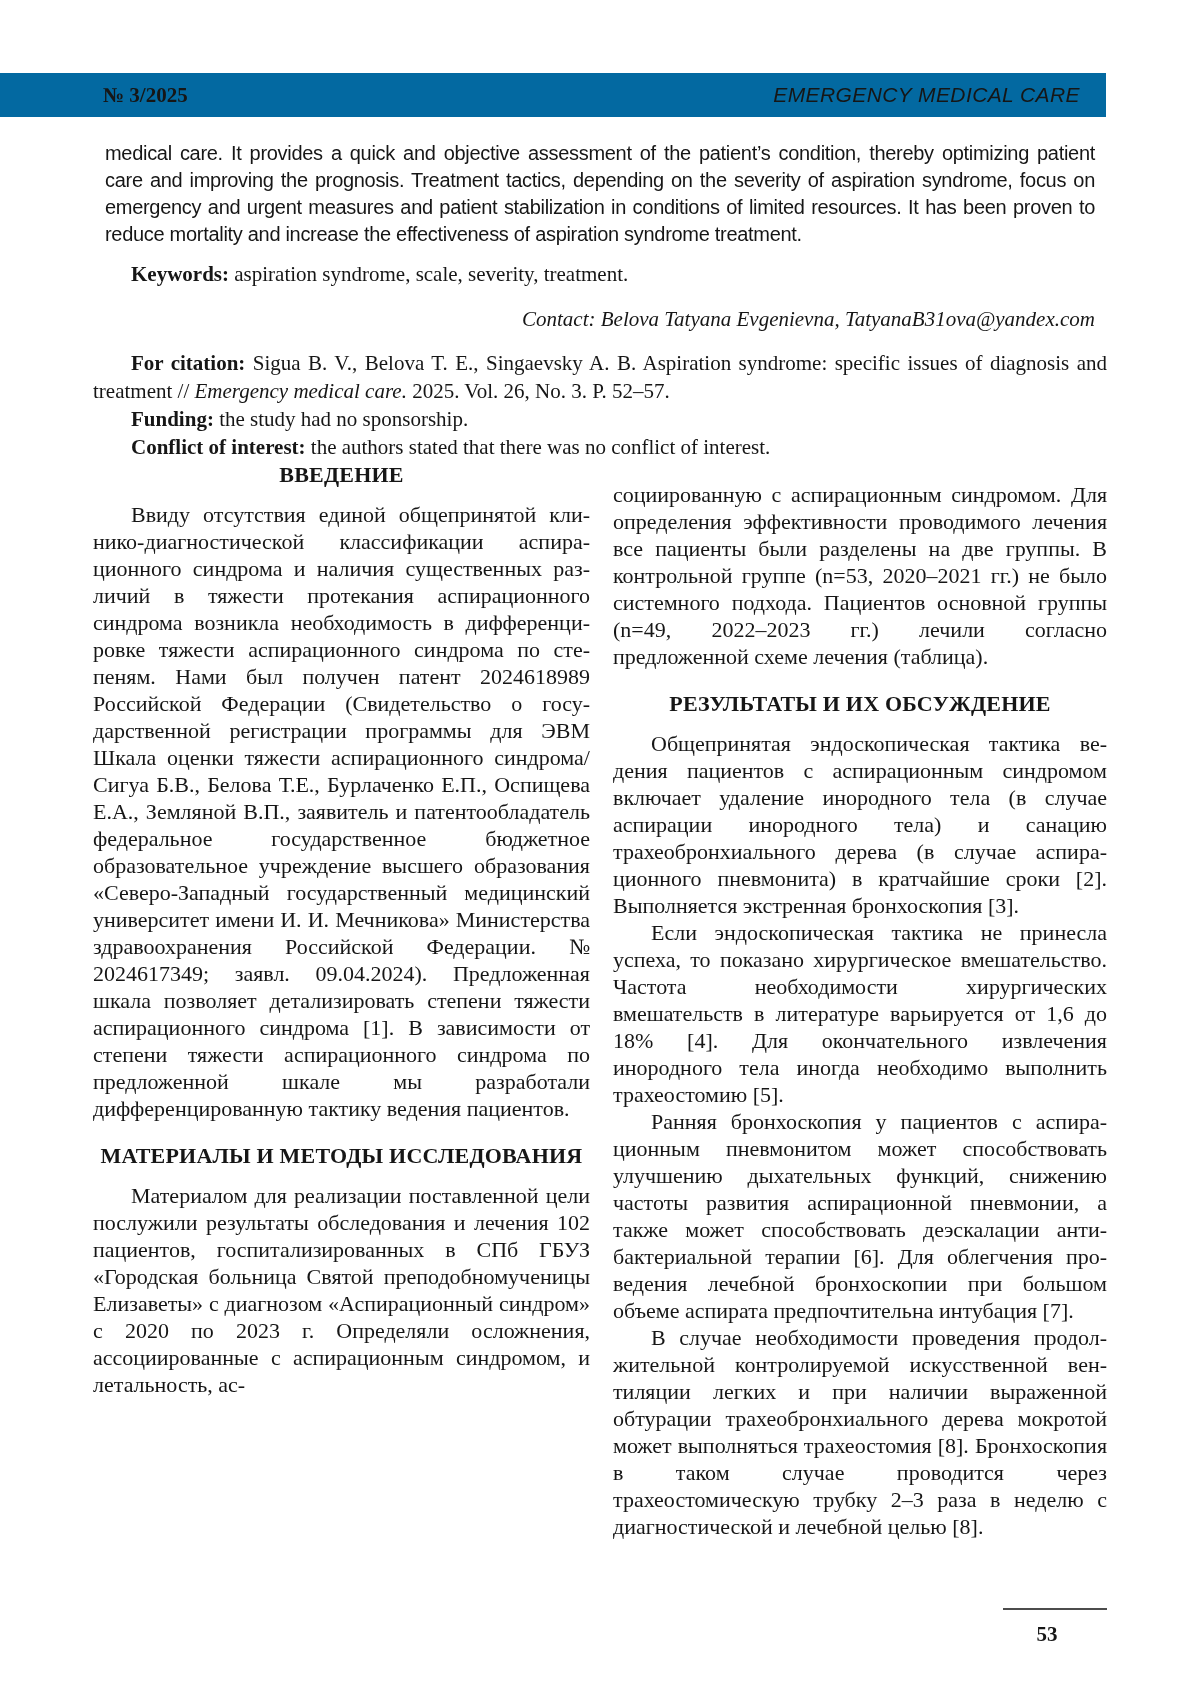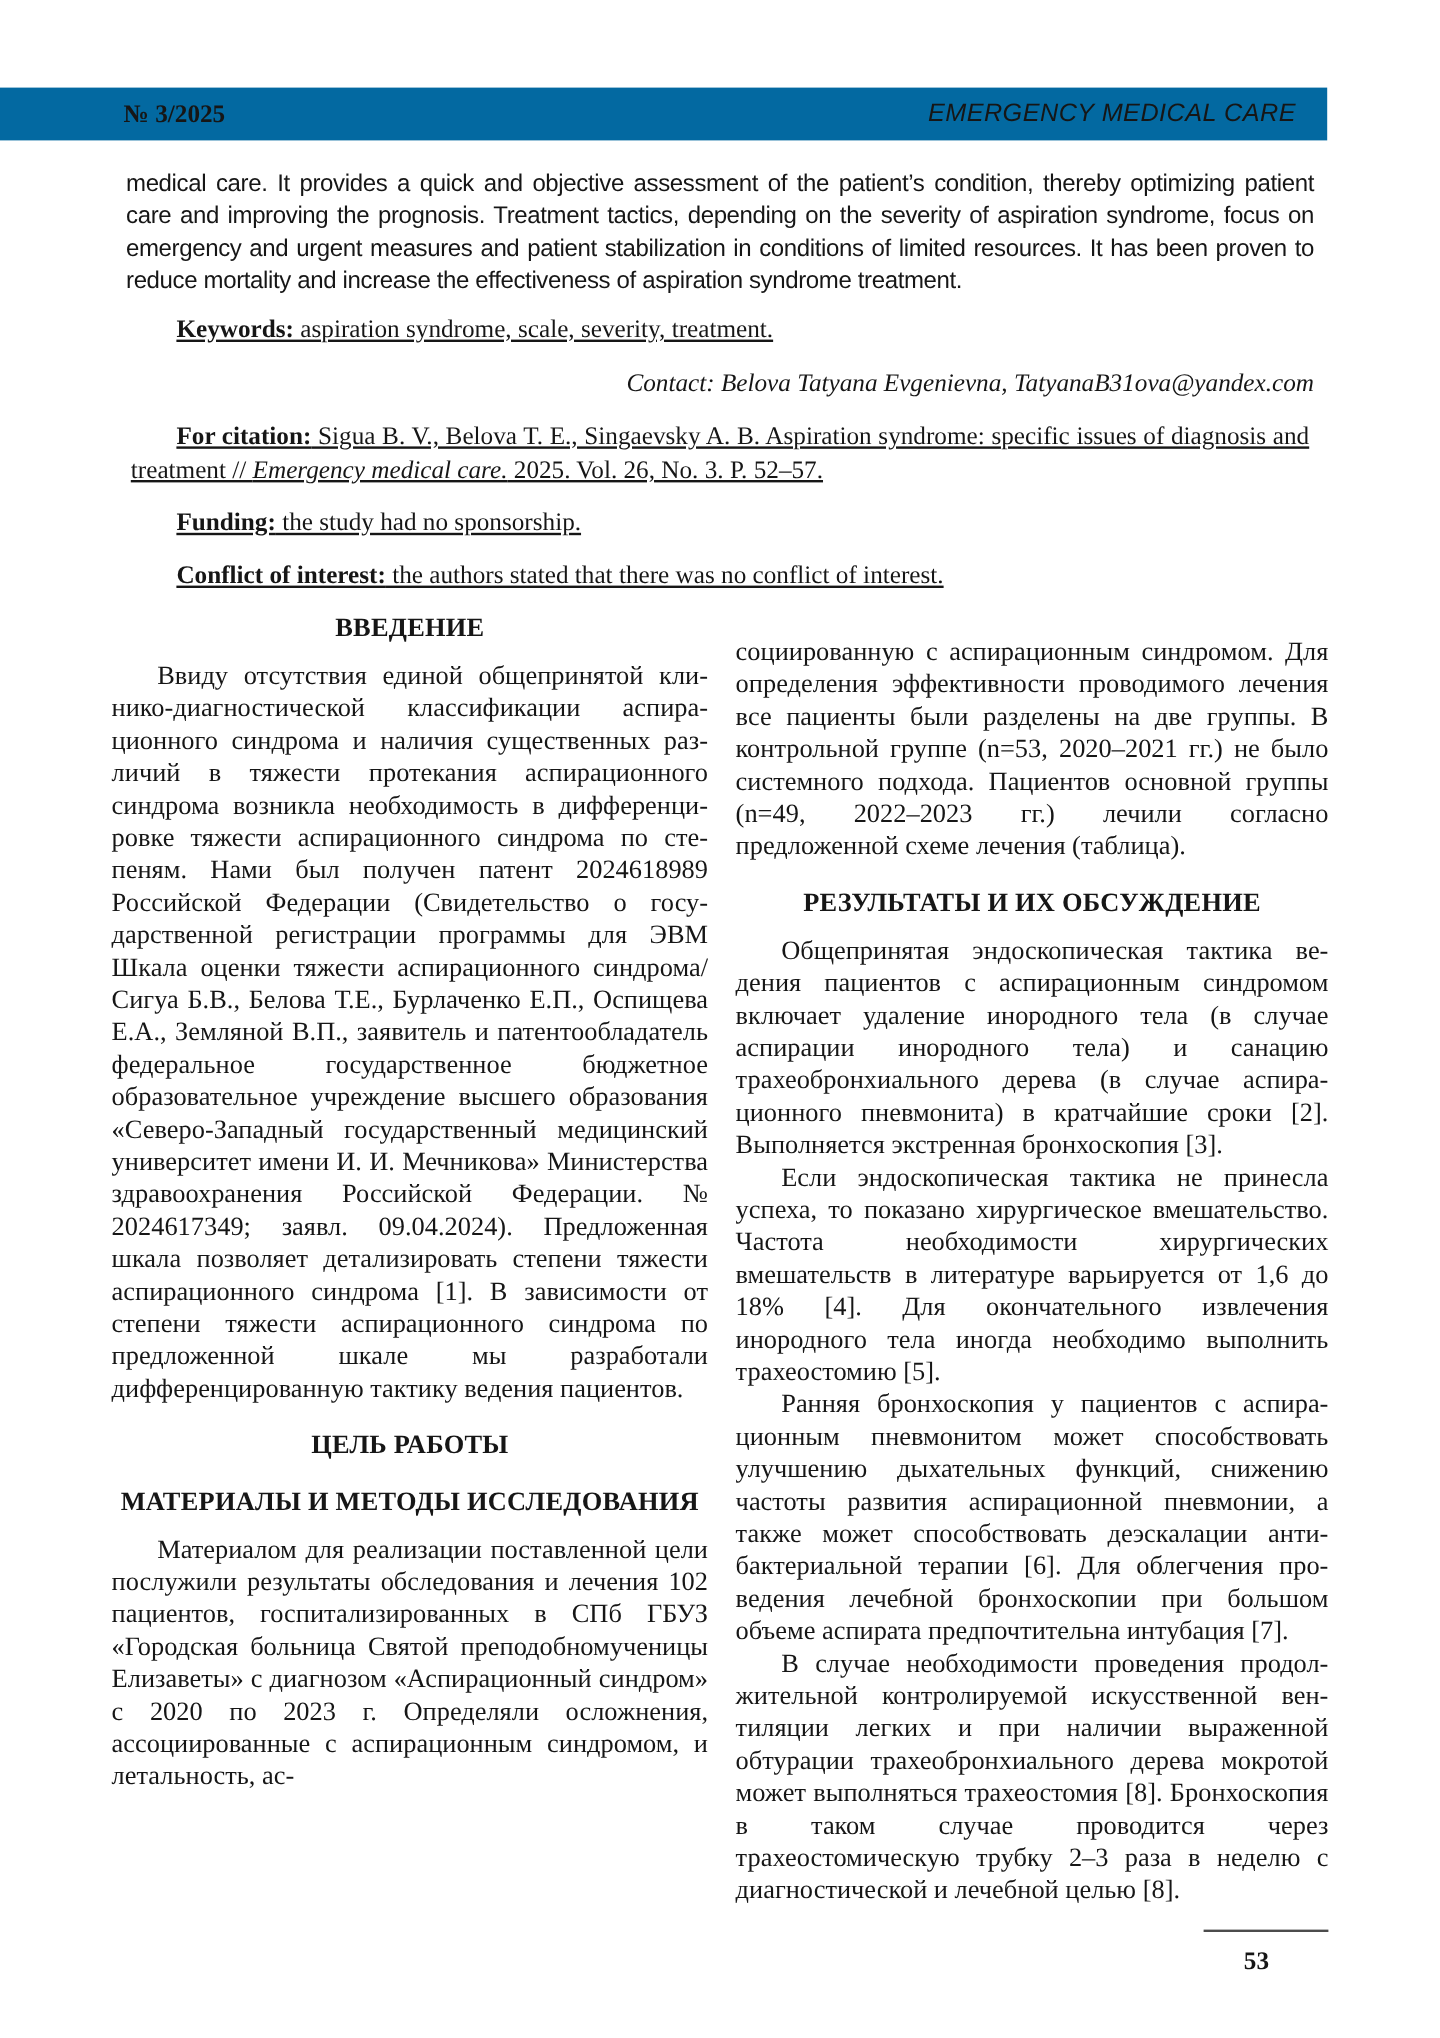--- a/index.html
+++ b/index.html
@@ -56,23 +56,22 @@
     line-height: 27px;
     letter-spacing: -0.3px;
     text-align: justify;
     margin: 12px;
     hyphens: manual;
   }
   .meta {
     font-size: 21px;
     line-height: 28px;
     text-align: justify;
-    margin: 16px;
+    margin: 0;
     hyphens: manual;
-    text-decoration: underline;
   }
   .indent { text-indent: 38px; }
   .keywords { margin-top: 3px; }
   .contact {
     text-align: right;
     font-style: italic;
     font-size: 21px;
     line-height: 28px;
     margin: 17px 12px 16px 0;
   }
@@ -142,21 +141,20 @@
 
     <p class="meta indent"><b>Funding:</b><span> the study had no sponsorship.</span></p>
 
     <p class="meta indent"><b>Conflict of interest:</b><span> the authors stated that there was no conflict of interest.</span></p>
 
     <div class="columns">
 
       <div class="col col-left">
         <h3 class="first">ВВЕДЕНИЕ</h3>
         <p class="indent">Ввиду отсутствия единой общепринятой кли­нико-диагностической классификации аспира­ционного синдрома и наличия существенных раз­личий в тяжести протекания аспирационного синдрома возникла необходимость в дифференци­ровке тяжести аспирационного синдрома по сте­пеням. Нами был получен патент 2024618989 Российской Федерации (Свидетельство о госу­дарственной регистрации программы для ЭВМ Шкала оценки тяжести аспирационного синдро­ма/Сигуа Б.В., Белова Т.Е., Бурлаченко Е.П., Оспищева Е.А., Земляной В.П., заявитель и па­тентообладатель федеральное государствен­ное бюджетное образовательное учрежде­ние высшего образования «Северо-Западный государственный медицинский университет име­ни И. И. Мечникова» Министерства здравоохра­нения Российской Федерации. № 2024617349; заявл. 09.04.2024). Предложенная шкала позво­ляет детализировать степени тяжести аспираци­онного синдрома [1]. В зависимости от степени тяжести аспирационного синдрома по предложен­ной шкале мы разработали дифференцированную тактику ведения пациентов.</p>
-        <h3>ЦЕЛЬ РАБОТЫ</h3>
         <h3>МАТЕРИАЛЫ И МЕТОДЫ ИССЛЕДОВАНИЯ</h3>
         <p class="indent">Материалом для реализации поставлен­ной цели послужили результаты обследования и лечения 102 пациентов, госпитализирован­ных в СПб ГБУЗ «Городская больница Святой преподобномученицы Елизаветы» с диагнозом «Аспирационный синдром» с 2020 по 2023 г. Определяли осложнения, ассоциированные с аспирационным синдромом, и летальность, ас-</p>
       </div>
 
       <div class="col col-right">
         <p>социированную с аспирационным синдромом. Для определения эффективности проводимого ле­чения все пациенты были разделены на две груп­пы. В контрольной группе (n=53, 2020–2021 гг.) не было системного подхода. Пациентов основ­ной группы (n=49, 2022–2023 гг.) лечили соглас­но предложенной схеме лечения (таблица).</p>
         <h3>РЕЗУЛЬТАТЫ И ИХ ОБСУЖДЕНИЕ</h3>
         <p class="indent">Общепринятая эндоскопическая тактика ве­дения пациентов с аспирационным синдро­мом включает удаление инородного тела (в слу­чае аспирации инородного тела) и санацию трахеобронхиального дерева (в случае аспира­ционного пневмонита) в кратчайшие сроки [2]. Выполняется экстренная бронхоскопия [3].</p>
         <p class="indent">Если эндоскопическая тактика не принес­ла успеха, то показано хирургическое вмеша­тельство. Частота необходимости хирургиче­ских вмешательств в литературе варьируется от 1,6 до 18% [4]. Для окончательного извлече­ния инородного тела иногда необходимо выпол­нить трахеостомию [5].</p>
         <p class="indent">Ранняя бронхоскопия у пациентов с аспира­ционным пневмонитом может способствовать улучшению дыхательных функций, снижению частоты развития аспирационной пневмонии, а также может способствовать деэскалации анти­бактериальной терапии [6]. Для облегчения про­ведения лечебной бронхоскопии при большом объеме аспирата предпочтительна интубация [7].</p>

